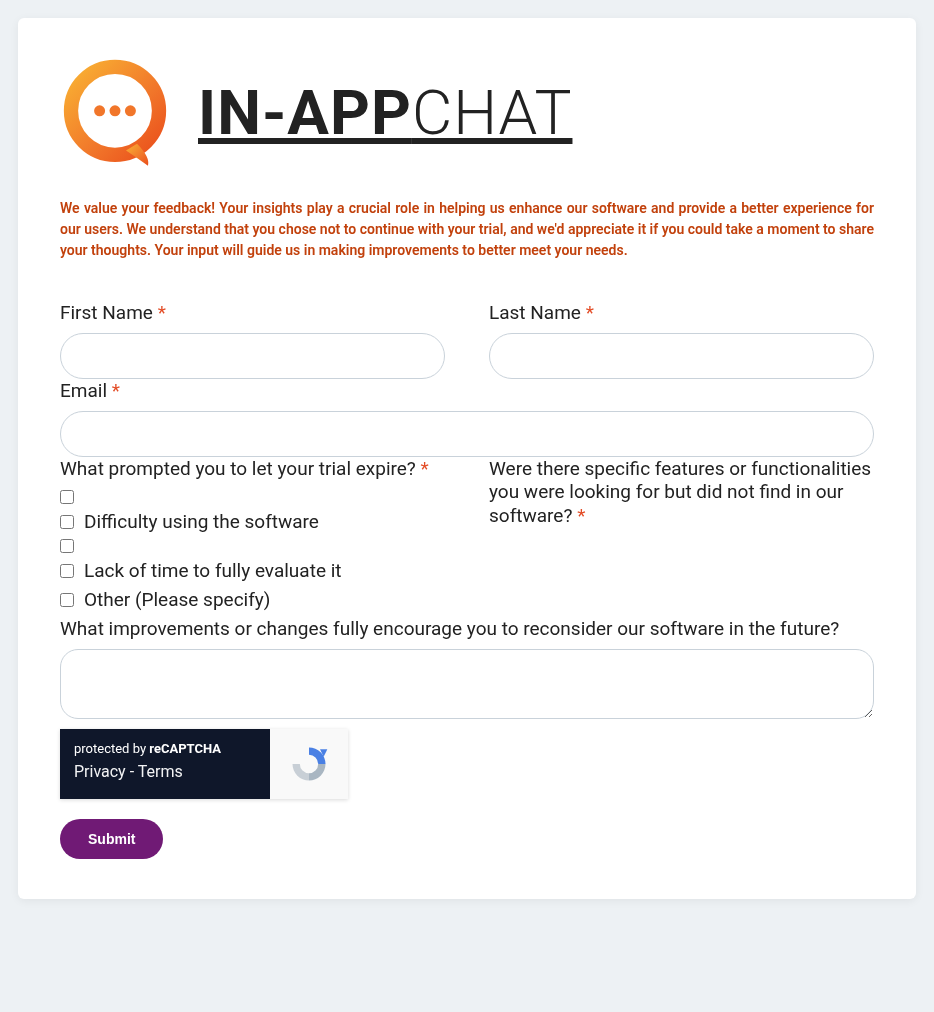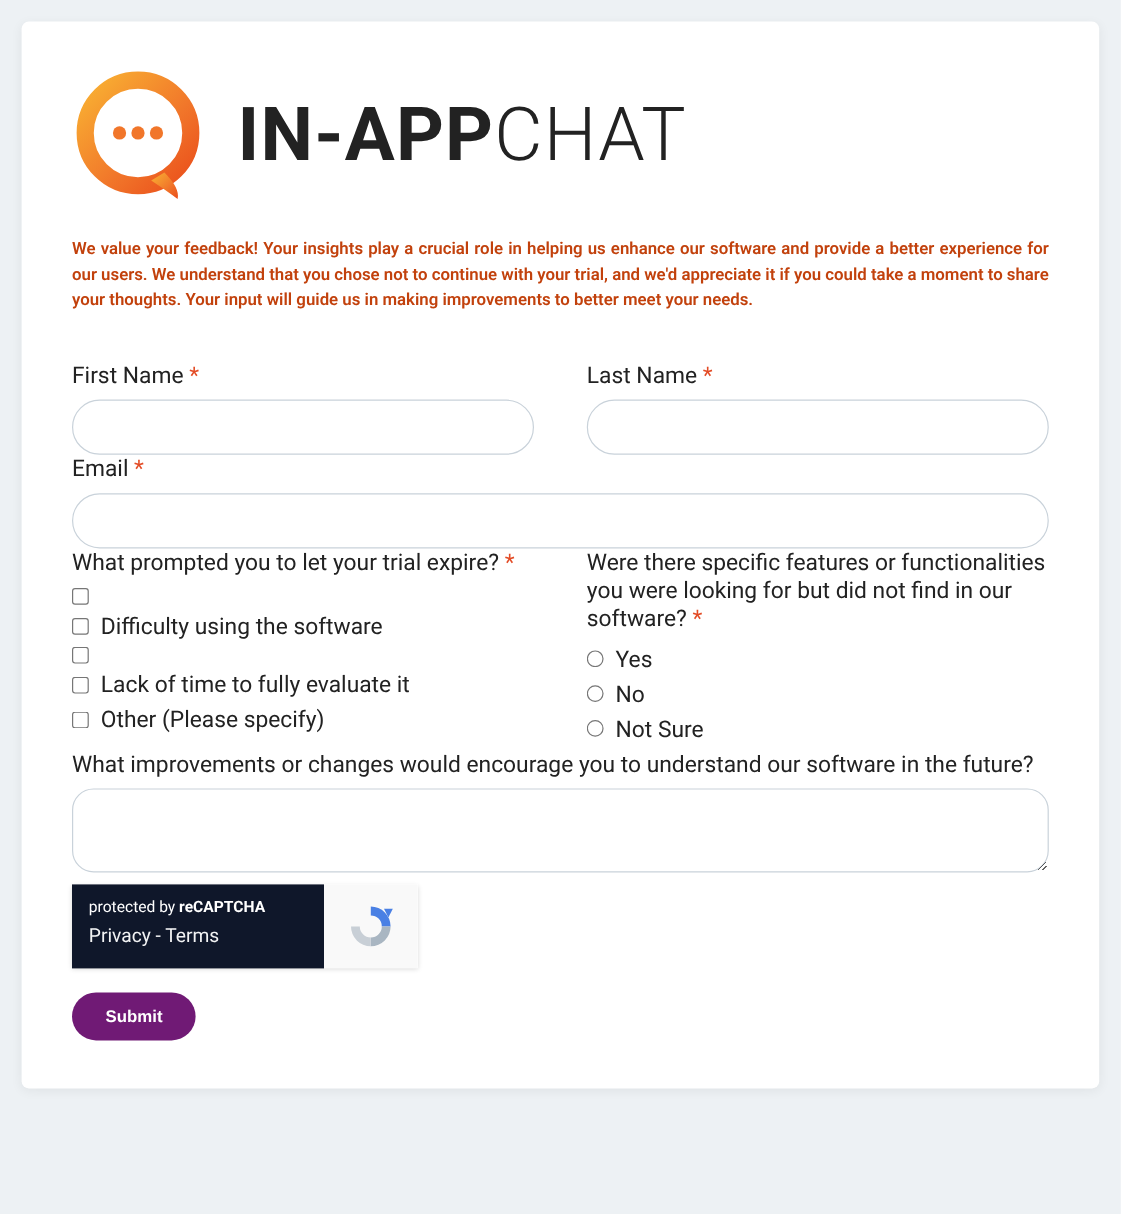--- a/index.html
+++ b/index.html
@@ -23,20 +23,21 @@
     gap: 28px;
     margin-bottom: 30px;
   }
   .logo-mark svg { display:block; }
   .logo-text {
     font-size: 62px;
     font-weight: 400;
     letter-spacing: 1px;
     line-height: 1;
     white-space: nowrap;
+    text-decoration: underline;
   }
   .logo-text .bold { font-weight: 700; }
   .logo-text .thin { font-weight: 300; }
   .intro {
     font-size: 14px;
     font-weight: 600;
     color: #c2410c;
     text-align: justify;
     margin-bottom: 40px;
     line-height: 1.5;
@@ -201,41 +202,27 @@
             <input type="checkbox" style="">
             <span>Other (Please specify)</span>
           </label>
       </div>
     </div>
     <div class="col">
       <div class="field-label">
         <span>Were there specific features or functionalities you were looking for but did not find in our software?</span>
         <span class="req">*</span>
       </div>
-      <div class="opts">
-        <label class="opt">
-            <input type="radio" name="fm" style="">
-            <span>Yes</span>
-          </label>
-        <label class="opt">
-            <input type="radio" name="fm" style="">
-            <span>No</span>
-          </label>
-        <label class="opt">
-            <input type="radio" name="fm" style="">
-            <span>Not Sure</span>
-          </label>
-      </div>
-    </div>
-  </div>
-
-  
-  <div class="row">
-    <div class="col">
-      <div class="field-label">What improvements or changes would encourage you to understand our software in the future?</div>
+    </div>
+  </div>
+
+  
+  <div class="row">
+    <div class="col">
+      <div class="field-label">What improvements or changes fully encourage you to reconsider our software in the future?</div>
       <textarea class="textarea" style=""></textarea>
     </div>
   </div>
 
   
   <div class="recaptcha">
     <div class="recaptcha-left">
       <div class="line1">
         <span>protected by </span><b>reCAPTCHA</b>
       </div>

